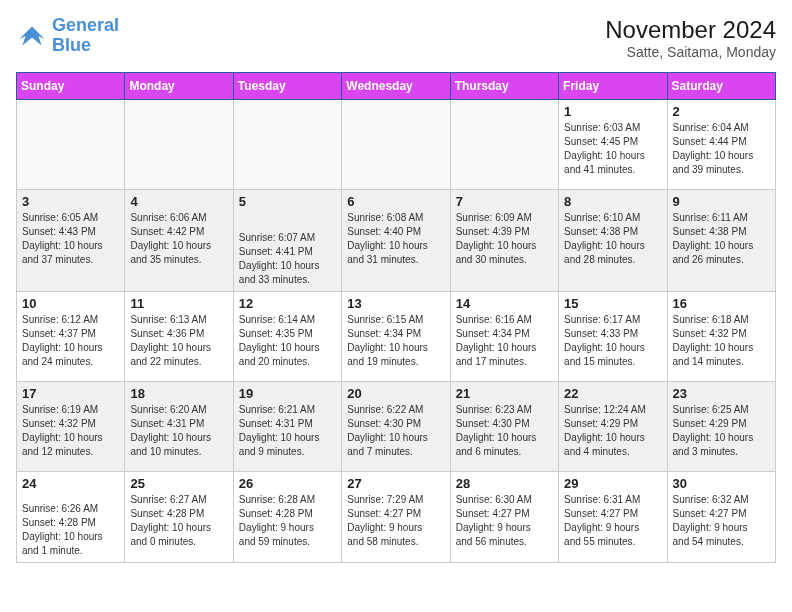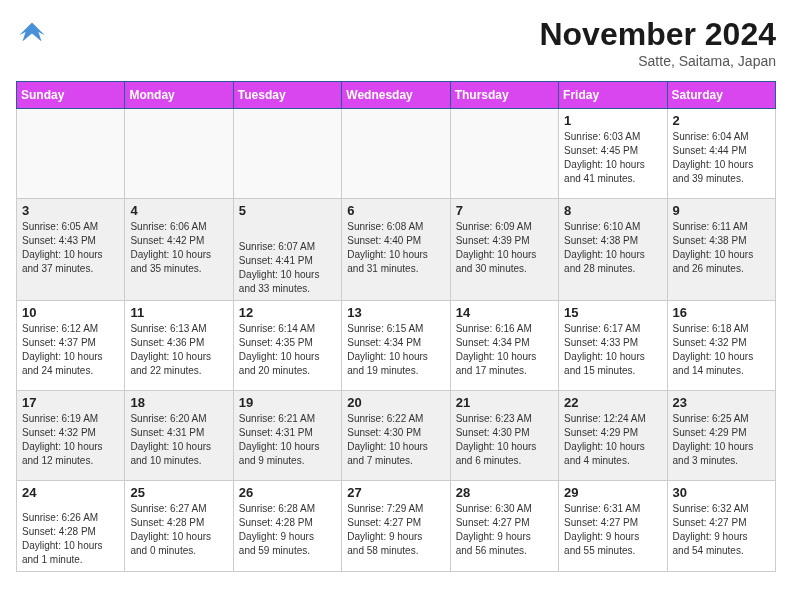--- a/index.html
+++ b/index.html
@@ -27,22 +27,22 @@
       color: #1a1a1a;
       line-height: 1.1;
     }
     .logo-text span { color: #4a90d9; }
     .logo-bird {
       width: 32px;
       height: 32px;
     }
     .title-block { text-align: right; }
     .main-title {
-      font-size: 32px;
-      font-weight: bold;
+      font-size: 24px;
+      font-weight: normal;
       color: #1a1a1a;
     }
     .subtitle {
       font-size: 14px;
       color: #555;
     }
     table {
       width: 100%;
       border-collapse: collapse;
       table-layout: fixed;
@@ -84,24 +84,28 @@
     }
   </style>
 </head>
 <body>
 
 <div class="header">
   <div class="logo">
     <svg class="logo-bird" viewBox="0 0 40 40">
       <polygon points="20,8 36,24 28,20 32,32 20,22 8,32 12,20 4,24" fill="#4a90d9"></polygon>
     </svg>
+    <div class="logo-text">
+      <div><span>General</span></div>
+      <div><span style="color:#4a90d9">Blue</span></div>
+    </div>
   </div>
   <div class="title-block">
     <div class="main-title">November 2024</div>
-    <div class="subtitle">Satte, Saitama, Japan</div>
+    <div class="subtitle">Satte, Saitama, Monday</div>
   </div>
 </div>
 
 <table>
   <thead>
     <tr>
     <th>Sunday</th>
         <th>Monday</th>
         <th>Tuesday</th>
         <th>Wednesday</th>

